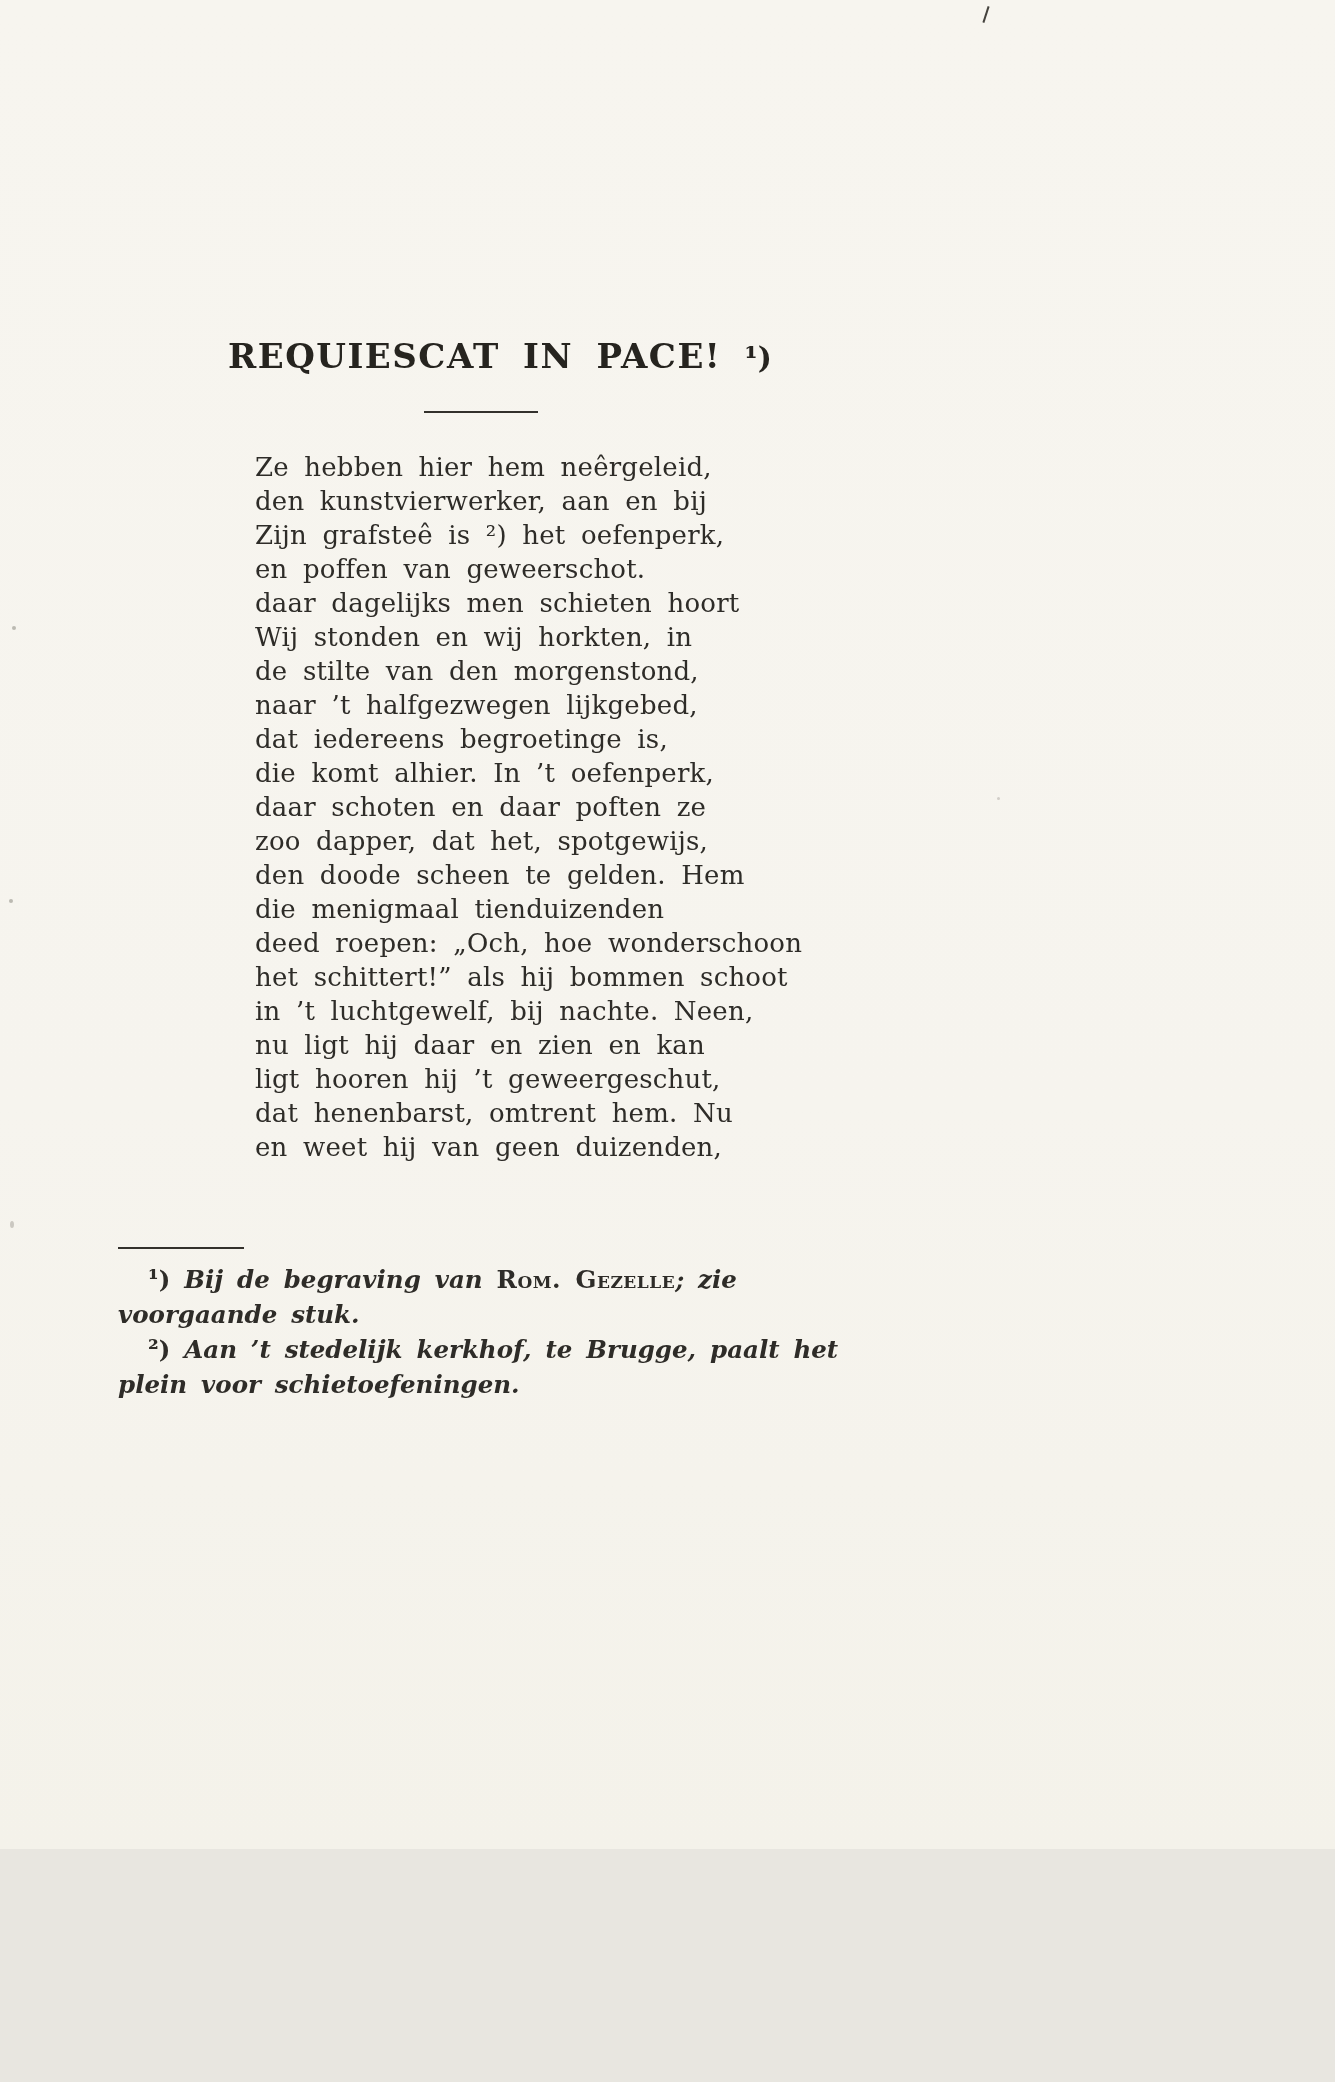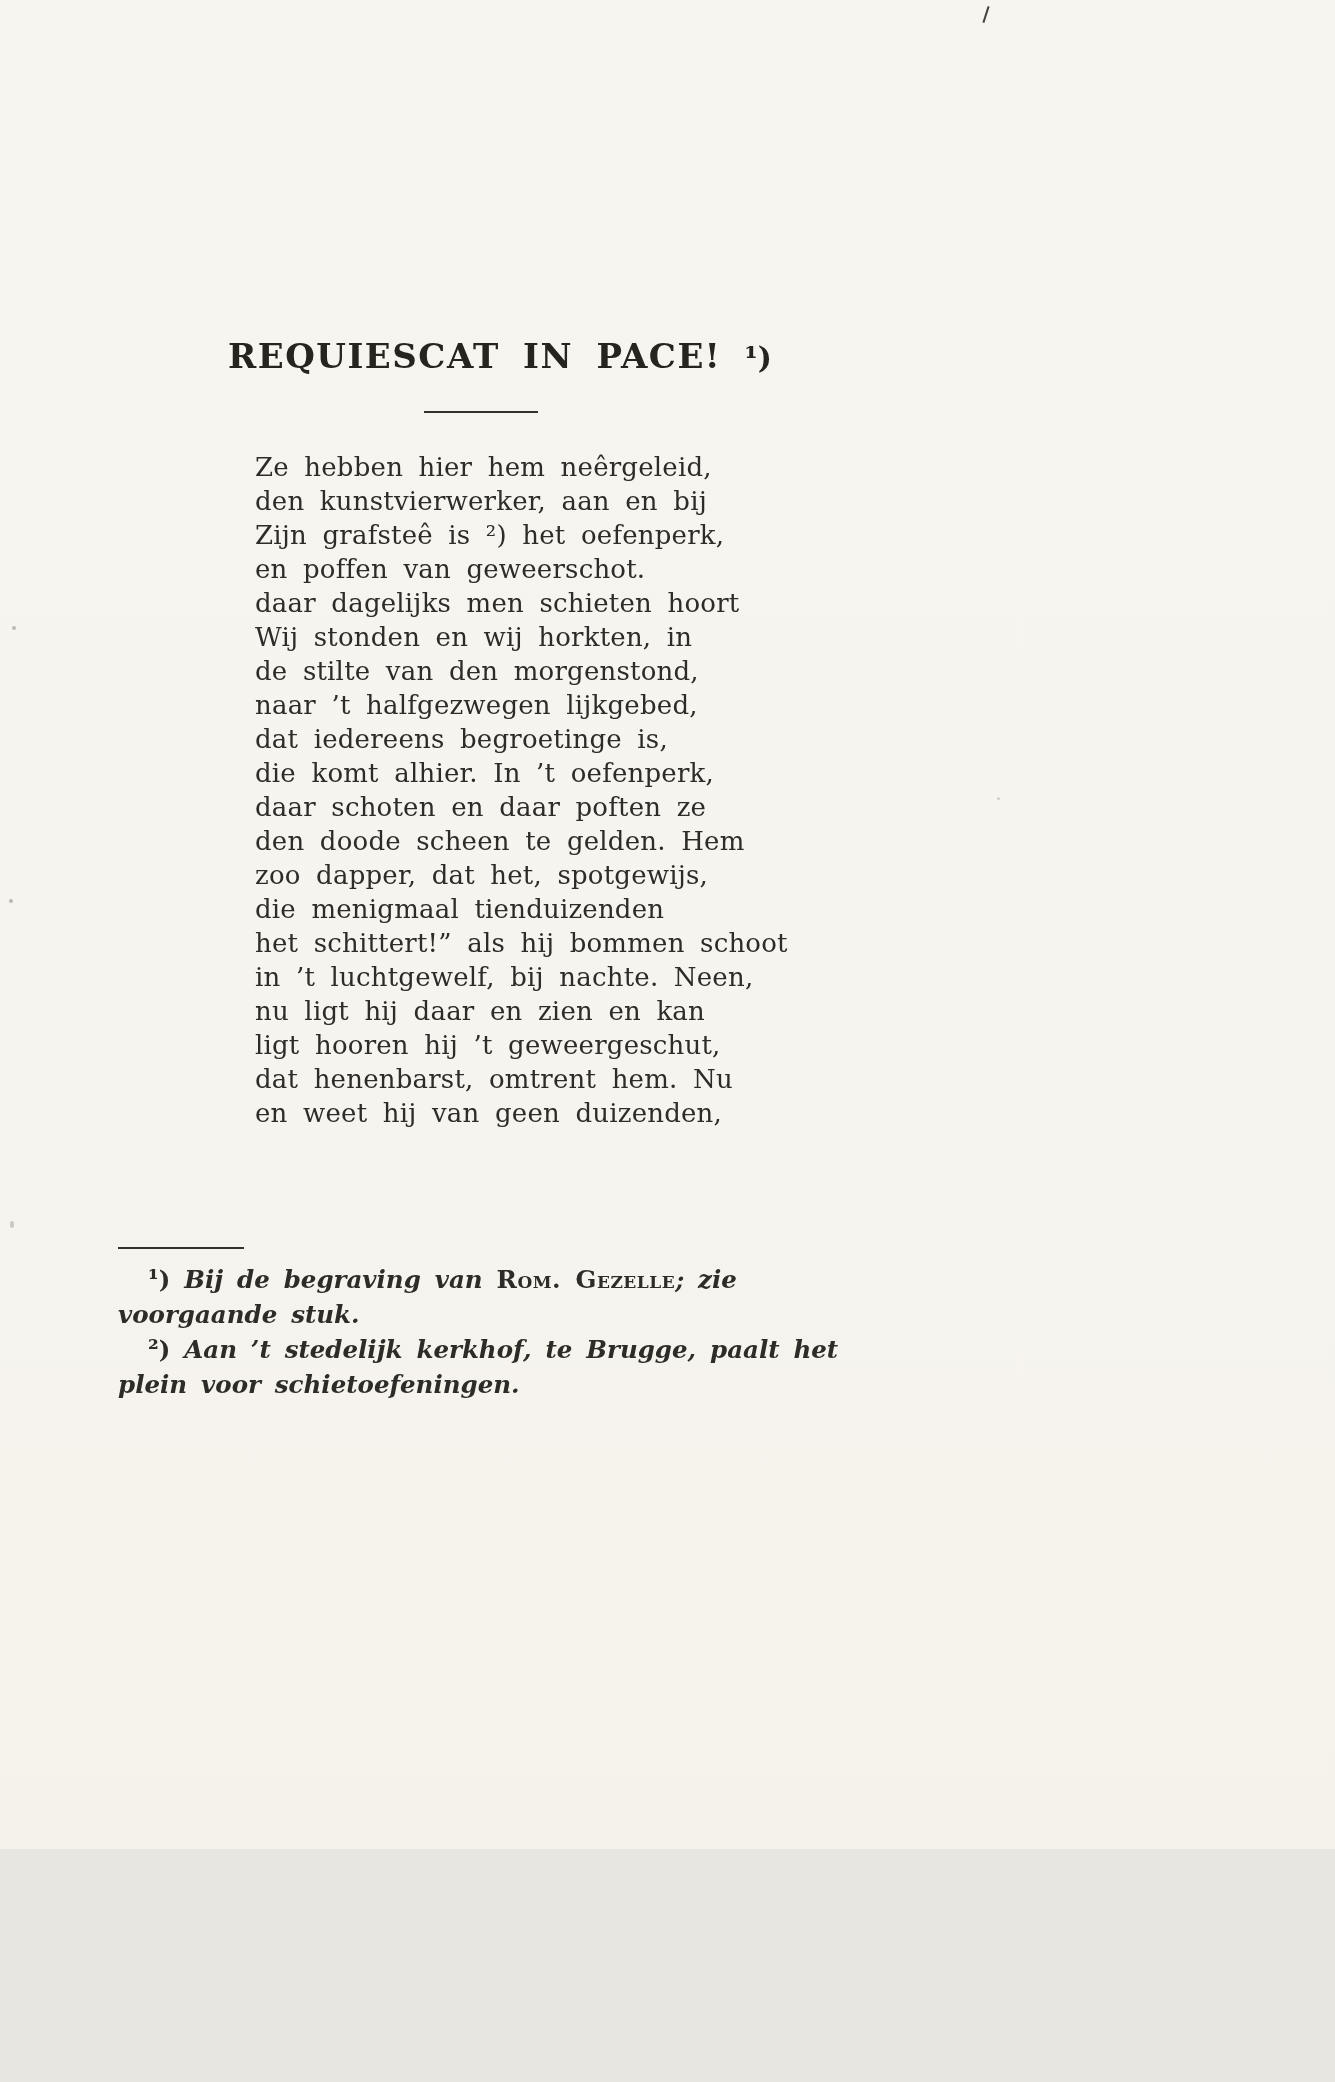--- a/index.html
+++ b/index.html
@@ -104,23 +104,24 @@
     <div class="poem-line">den kunstvierwerker, aan en bij</div>
     <div class="poem-line">Zijn grafsteê is ²) het oefenperk,</div>
     <div class="poem-line">en poffen van geweerschot.</div>
     <div class="poem-line">daar dagelijks men schieten hoort</div>
     <div class="poem-line">Wij stonden en wij horkten, in</div>
     <div class="poem-line">de stilte van den morgenstond,</div>
     <div class="poem-line">naar ’t halfgezwegen lijkgebed,</div>
     <div class="poem-line">dat iedereens begroetinge is,</div>
     <div class="poem-line">die komt alhier. In ’t oefenperk,</div>
     <div class="poem-line">daar schoten en daar poften ze</div>
+    <div class="poem-line">zoo dapper, dat het, spotgewijs,</div>
     <div class="poem-line">den doode scheen te gelden. Hem</div>
-    <div class="poem-line">zoo dapper, dat het, spotgewijs,</div>
     <div class="poem-line italic">die menigmaal tienduizenden</div>
+    <div class="poem-line">deed roepen: „Och, hoe wonderschoon</div>
     <div class="poem-line">het schittert!” als hij bommen schoot</div>
     <div class="poem-line">in ’t luchtgewelf, bij nachte. Neen,</div>
     <div class="poem-line">nu ligt hij daar en zien en kan</div>
     <div class="poem-line">ligt hooren hij ’t geweergeschut,</div>
     <div class="poem-line">dat henenbarst, omtrent hem. Nu</div>
     <div class="poem-line">en weet hij van geen duizenden,</div>
   </div>
 
   <div class="footnote-rule"></div>
 

